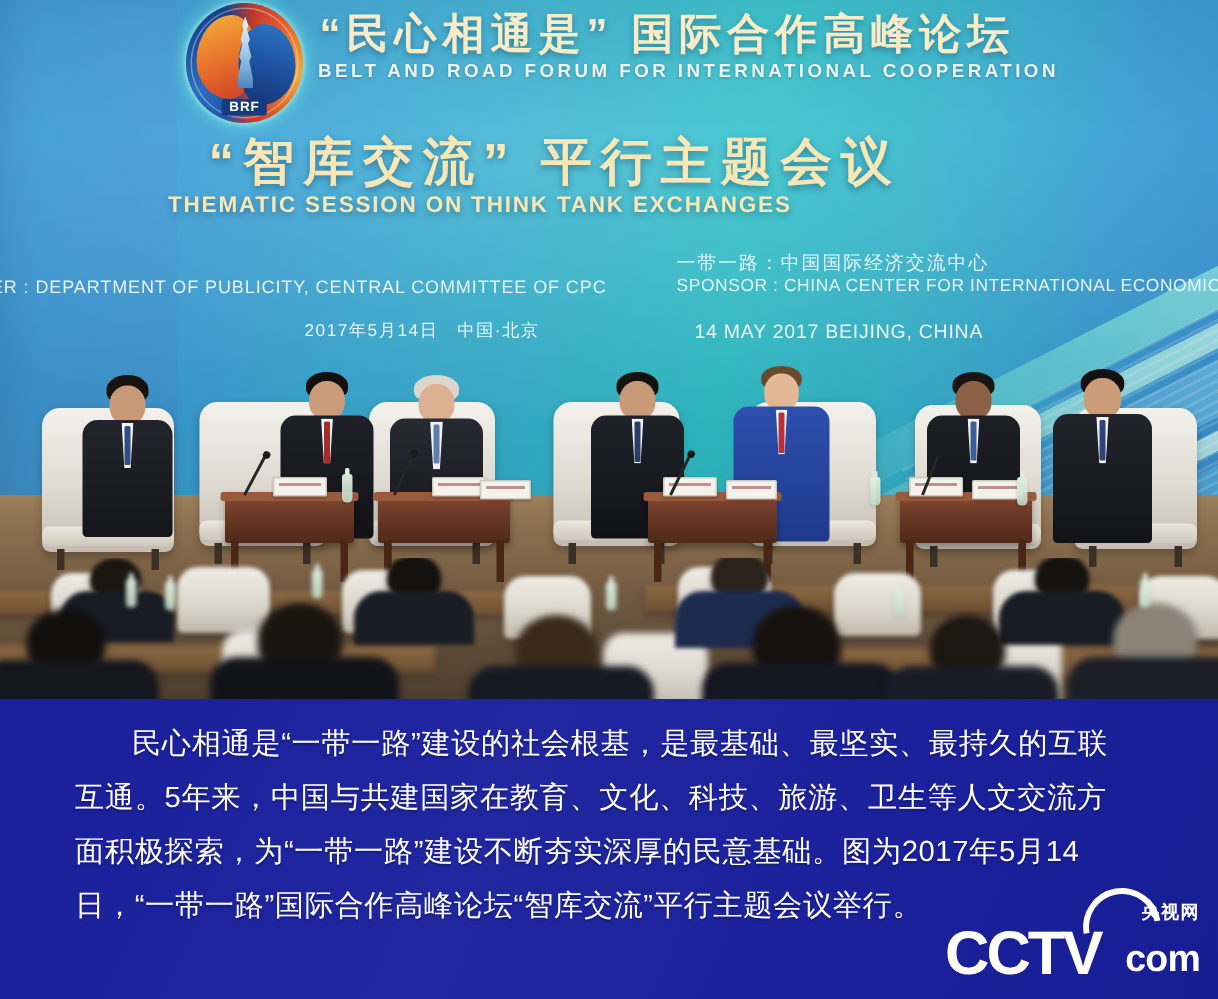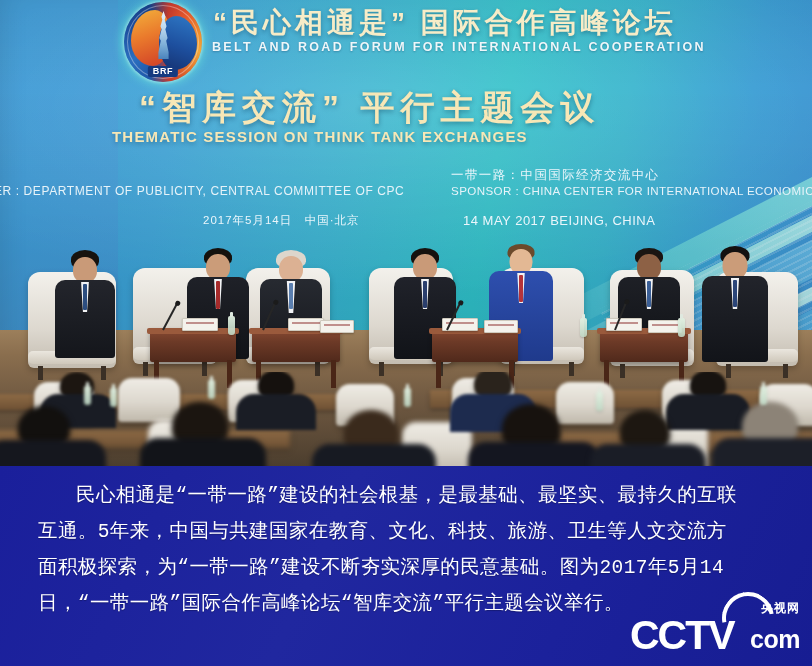--- a/index.html
+++ b/index.html
@@ -161,23 +161,23 @@
   .blur{filter:blur(1.4px);}
   .blur2{filter:blur(2.4px);}
 
   
   .caption{
     position:absolute;left:0;top:466px;width:812px;height:200px;
     background:#1b21a0;
     background-image:linear-gradient(115deg,#1a1f9b 0%,#20279f 40%,#1b219b 70%,#171d92 100%);
   }
   .cap-text{
-    position:absolute;left:38px;top:12px;width:700px;
+    position:absolute;left:50px;top:12px;width:700px;
     color:#ffffff;font-size:19.5px;line-height:36px;letter-spacing:.4px;
-    text-indent:38px;font-family:Liberation Mono, monospace;
+    text-indent:38px;font-family:Liberation Sans, sans-serif;
     text-shadow:0 1px 1px rgba(0,0,0,.25);
   }
 
   .cctv{position:absolute;right:12px;bottom:8px;width:170px;height:62px;}
   .cctv .letters{
     position:absolute;left:0;bottom:2px;color:#fff;font-size:41px;font-weight:700;
     letter-spacing:-2px;font-family:"Liberation Sans",sans-serif;line-height:1;
   }
   .cctv .swoosh{
     position:absolute;left:92px;bottom:14px;width:44px;height:44px;

